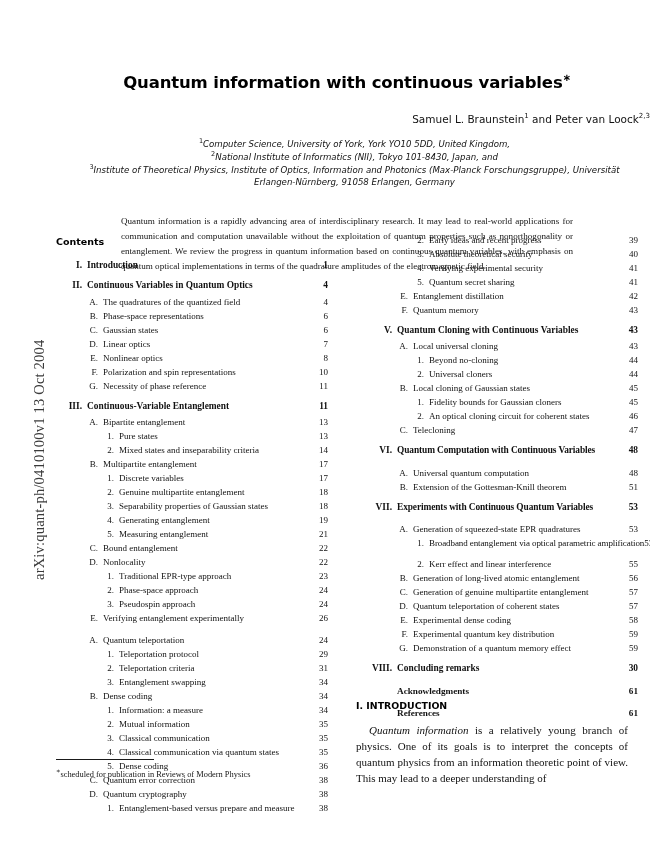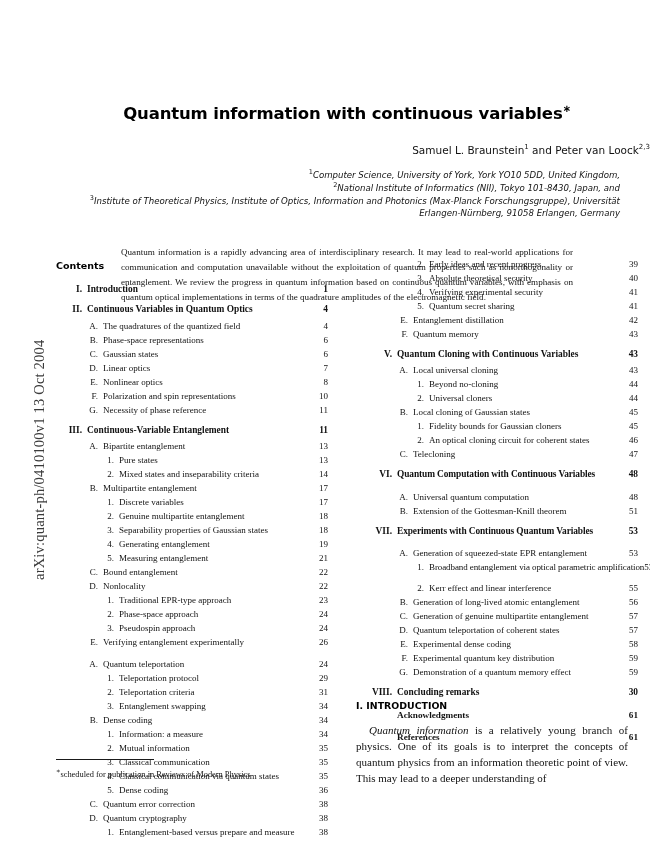--- a/index.html
+++ b/index.html
@@ -41,21 +41,21 @@
   #page {
     position: absolute;
     left: 44px;
     top: 0;
     width: 606px;
     height: 841px;
   }
 
   
   #title-block {
-    padding-top: 103px;
+    padding-top: 72px;
     text-align: center;
   }
   #paper-title {
     font-family: "DejaVu Sans", "Liberation Sans", sans-serif;
     font-size: 16.5px;
     font-weight: bold;
     letter-spacing: -0.15px;
     color: #000;
   }
   #paper-title .fn {
@@ -72,21 +72,21 @@
   }
   #authors .sup {
     font-size: 7px;
     vertical-align: super;
   }
 
   #affiliations {
     margin-top: 13px;
     padding-left: 45px;
     padding-right: 30px;
-    text-align: right;
+    text-align: center;
     font-family: "DejaVu Sans", "Liberation Sans", sans-serif;
     font-style: italic;
     font-size: 8.6px;
     line-height: 1.42;
     color: #111;
   }
   #affiliations .sup {
     font-size: 6.5px;
     vertical-align: super;
     font-style: normal;
@@ -98,21 +98,21 @@
     width: 452px;
     text-align: justify;
     font-size: 9.1px;
     line-height: 1.63;
     color: #141414;
   }
 
   
   #columns {
     position: absolute;
-    top: 260px;
+    top: 236px;
     left: 10px;
     width: 596px;
     height: 520px;
   }
   .col {
     position: absolute;
     top: 0;
     width: 272px;
   }
   #col-left  { left: 2px; }
@@ -534,21 +534,21 @@
             <span class="toc-title">Extension of the Gottesman-Knill theorem</span>
             <span class="toc-page">51</span>
           </div>
           <div class="toc-row lvl-sec overflow">
             <span class="toc-num">VII.</span>
             <span class="toc-title">Experiments with Continuous Quantum Variables</span>
             <span class="toc-page">53</span>
           </div>
           <div class="toc-row lvl-a gap-before">
             <span class="toc-num">A.</span>
-            <span class="toc-title">Generation of squeezed-state EPR entanglement</span>
+            <span class="toc-title">Generation of squeezed-state EPR quadratures</span>
             <span class="toc-page">53</span>
           </div>
           <div class="toc-row lvl-1 overflow gap-after">
             <span class="toc-num">1.</span>
             <span class="toc-title">Broadband entanglement via optical parametric amplification</span>
             <span class="toc-page">53</span>
           </div>
           <div class="toc-row lvl-1">
             <span class="toc-num">2.</span>
             <span class="toc-title">Kerr effect and linear interference</span>

